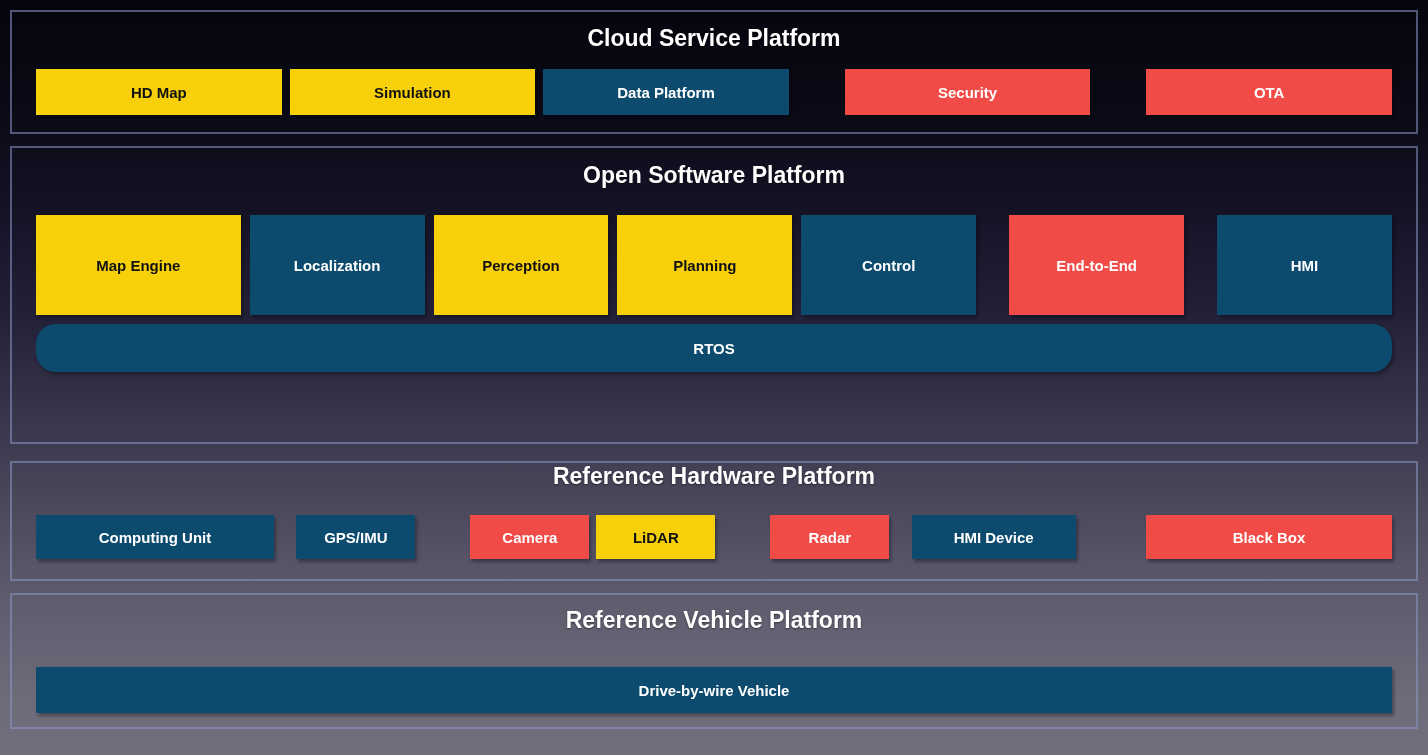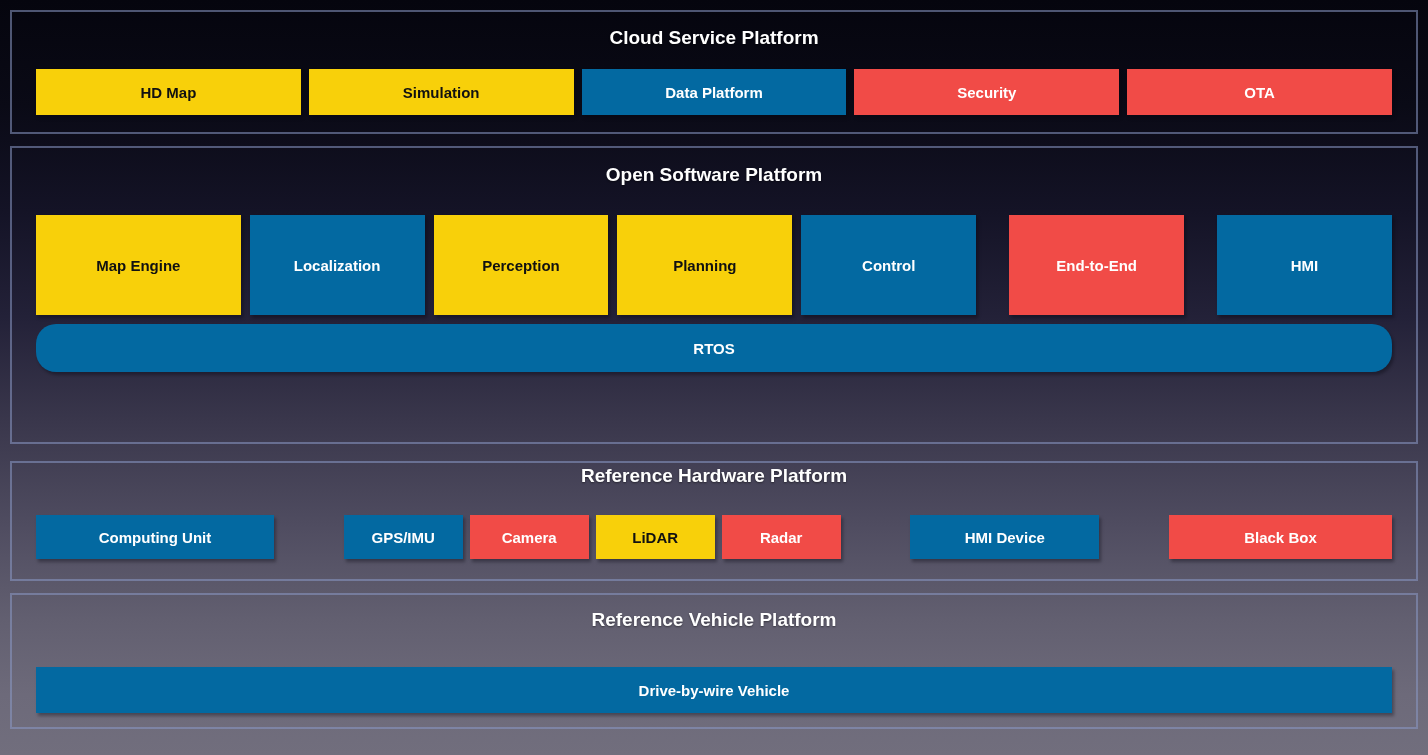--- a/index.html
+++ b/index.html
@@ -29,39 +29,39 @@
     border: 2px solid rgba(138, 153, 198, 0.55);
     padding-left: 24px;
     padding-right: 24px;
   }
   #sec-cloud    { margin-top: 10px; height: 124px; padding-top: 13px; }
   #sec-software { margin-top: 12px; height: 298px; padding-top: 14px; }
   #sec-hardware { margin-top: 17px; height: 120px; }
   #sec-vehicle  { margin-top: 12px; height: 136px; padding-top: 12px; }
   .section-title {
     color: #ffffff;
-    font-size: 19px;
+    font-size: 23px;
     font-weight: bold;
     text-align: center;
     line-height: 26px;
     text-shadow: 0 1px 2px rgba(0,0,0,0.45);
   }
   .box {
     display: flex;
     align-items: center;
     justify-content: center;
     box-sizing: border-box;
     font-size: 15px;
     font-weight: bold;
     text-align: center;
     box-shadow: 2px 3px 3px rgba(5, 5, 15, 0.35);
   }
   .yellow { background: #F8D00A; color: #111111; }
-  .blue   { background: #0369a1; color: #ffffff; }
-  .red    { background: #F14B47; color: #ffffff; }
+  .blue   { background: #0c4a6e; color: #ffffff; }
+  .red    { background: #F14B47; color: #ffffff; margin-left: 48px; }
 
   
   .cloud-row {
     display: flex;
     gap: 8px;
     margin-top: 18px;
   }
   .cloud-row .box { flex: 1; height: 46px; }
 
   
@@ -83,22 +83,22 @@
     display: flex;
     justify-content: space-between;
     align-items: center;
     margin-top: 26px;
     border-radius: 8px;
   }
   .hardware-row .box { height: 44px; }
   .sensor-group { display: flex; gap: 7px; }
   .w-computing { width: 238px; }
   .w-sensor    { width: 119px; }
-  .w-hmi       { width: 189px; }
-  .w-blackbox  { width: 223px; }
+  .w-hmi       { width: 164px; }
+  .w-blackbox  { width: 246px; }
 
   #vehicle-bar { margin-top: 34px; height: 46px; }
 </style>
 </head>
 <body>
 
 <div class="section" id="sec-cloud">
   <div class="section-title">Cloud Service Platform</div>
   <div class="cloud-row">
     <div class="box yellow">HD Map</div>

